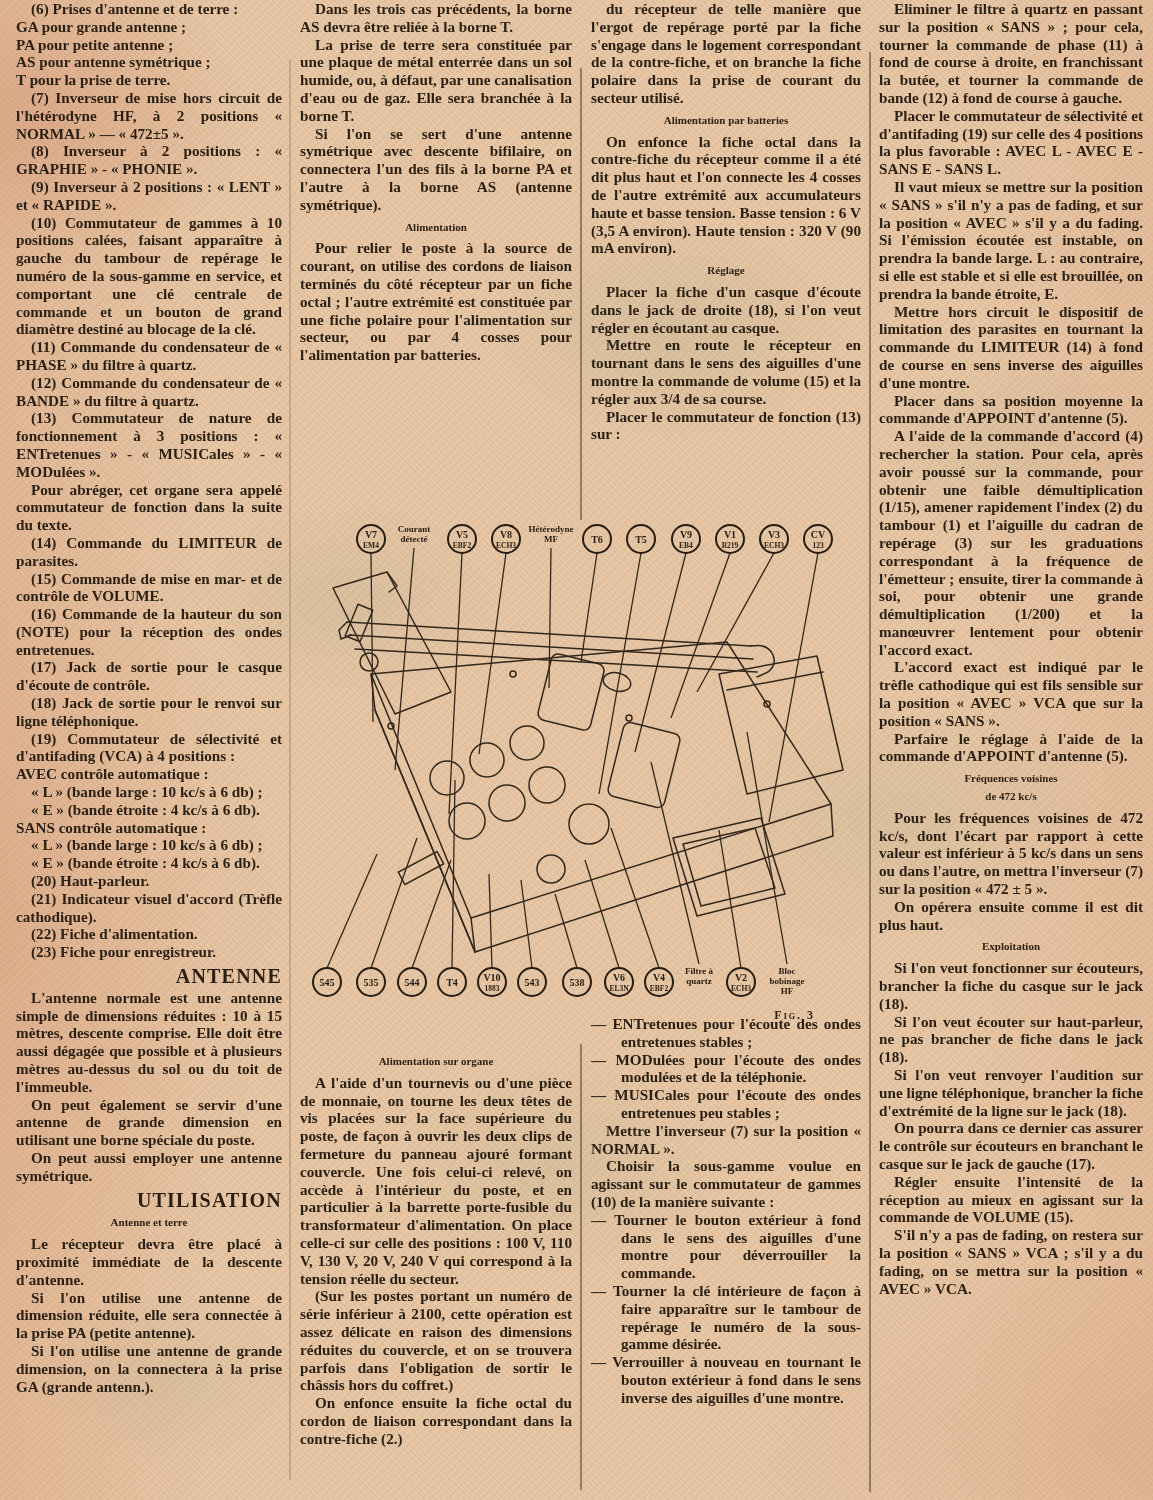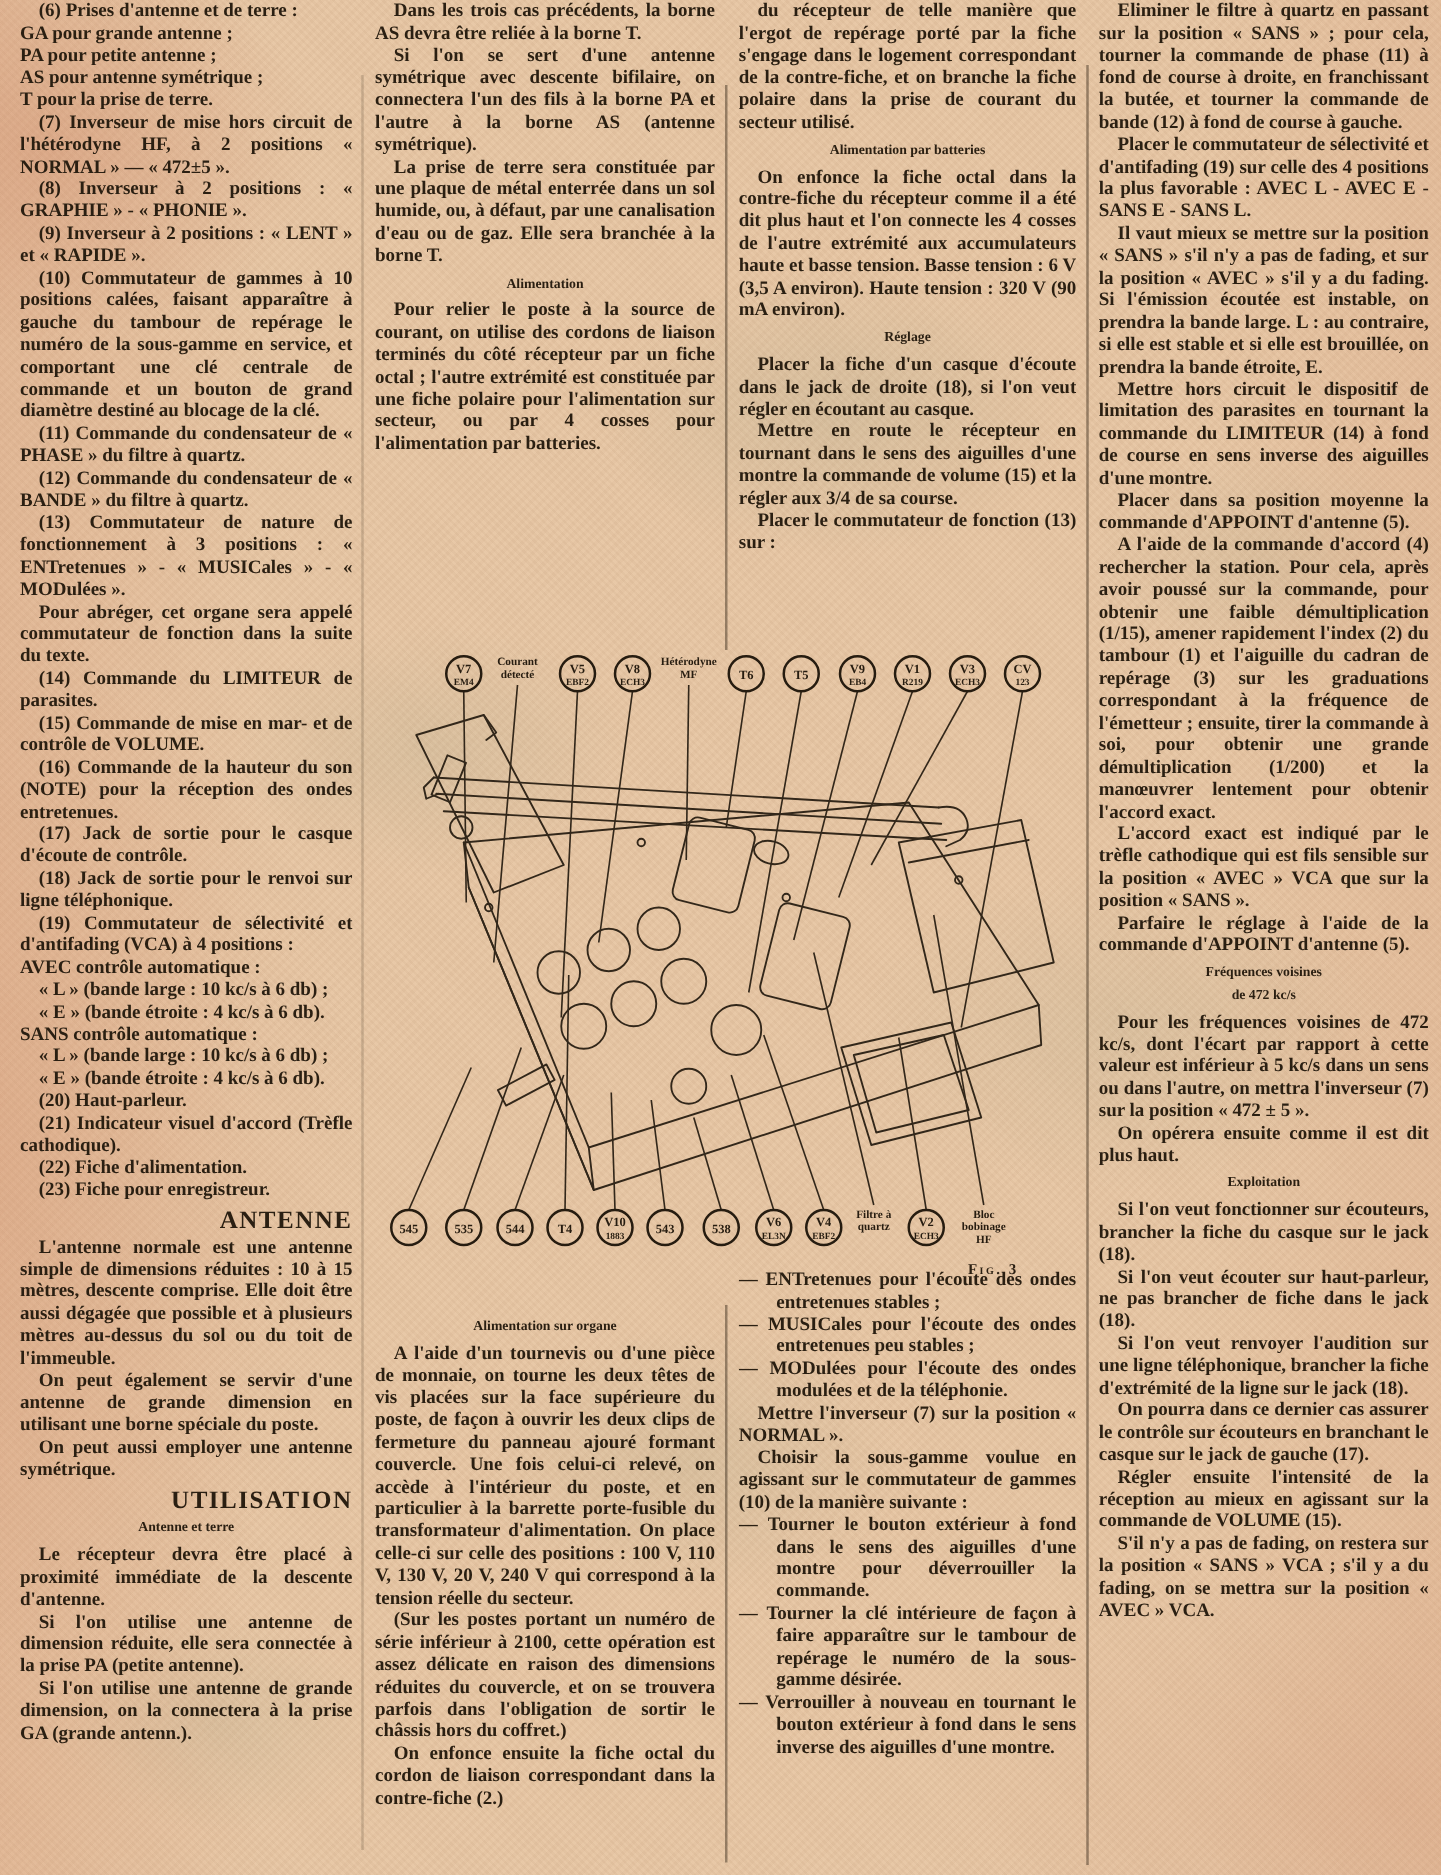--- a/index.html
+++ b/index.html
@@ -90,22 +90,22 @@
       <p class="para">On peut également se servir d'une antenne de grande dimension en utilisant une borne spéciale du poste.</p>
       <p class="para">On peut aussi employer une antenne symétrique.</p>
       <p class="heading-lg">UTILISATION</p>
       <p class="heading">Antenne et terre</p>
       <p class="para">Le récepteur devra être placé à proximité immédiate de la descente d'antenne.</p>
       <p class="para">Si l'on utilise une antenne de dimension réduite, elle sera connectée à la prise PA (petite antenne).</p>
       <p class="para">Si l'on utilise une antenne de grande dimension, on la connectera à la prise GA (grande antenn.).</p>
     </div>
   <div class="col" id="col2t">
       <p class="para">Dans les trois cas précédents, la borne AS devra être reliée à la borne T.</p>
+      <p class="para">La prise de terre sera constituée par une plaque de métal enterrée dans un sol humide, ou, à défaut, par une canalisation d'eau ou de gaz. Elle sera branchée à la borne T.</p>
       <p class="para">Si l'on se sert d'une antenne symétrique avec descente bifilaire, on connectera l'un des fils à la borne PA et l'autre à la borne AS (antenne symétrique).</p>
-      <p class="para">La prise de terre sera constituée par une plaque de métal enterrée dans un sol humide, ou, à défaut, par une canalisation d'eau ou de gaz. Elle sera branchée à la borne T.</p>
       <p class="heading">Alimentation</p>
       <p class="para">Pour relier le poste à la source de courant, on utilise des cordons de liaison terminés du côté récepteur par un fiche octal ; l'autre extrémité est constituée par une fiche polaire pour l'alimentation sur secteur, ou par 4 cosses pour l'alimentation par batteries.</p>
     </div>
   <div class="col" id="col3t">
       <p class="para">du récepteur de telle manière que l'ergot de repérage porté par la fiche s'engage dans le logement correspondant de la contre-fiche, et on branche la fiche polaire dans la prise de courant du secteur utilisé.</p>
       <p class="heading">Alimentation par batteries</p>
       <p class="para">On enfonce la fiche octal dans la contre-fiche du récepteur comme il a été dit plus haut et l'on connecte les 4 cosses de l'autre extrémité aux accumulateurs haute et basse tension. Basse tension : 6 V (3,5 A environ). Haute tension : 320 V (90 mA environ).</p>
       <p class="heading">Réglage</p>
       <p class="para">Placer la fiche d'un casque d'écoute dans le jack de droite (18), si l'on veut régler en écoutant au casque.</p>
       <p class="para">Mettre en route le récepteur en tournant dans le sens des aiguilles d'une montre la commande de volume (15) et la régler aux 3/4 de sa course.</p>
@@ -133,22 +133,22 @@
       <p class="para">S'il n'y a pas de fading, on restera sur la position « SANS » VCA ; s'il y a du fading, on se mettra sur la position « AVEC » VCA.</p>
     </div>
   <div class="col" id="col2b">
       <p class="heading">Alimentation sur organe</p>
       <p class="para">A l'aide d'un tournevis ou d'une pièce de monnaie, on tourne les deux têtes de vis placées sur la face supérieure du poste, de façon à ouvrir les deux clips de fermeture du panneau ajouré formant couvercle. Une fois celui-ci relevé, on accède à l'intérieur du poste, et en particulier à la barrette porte-fusible du transformateur d'alimentation. On place celle-ci sur celle des positions : 100 V, 110 V, 130 V, 20 V, 240 V qui correspond à la tension réelle du secteur.</p>
       <p class="para">(Sur les postes portant un numéro de série inférieur à 2100, cette opération est assez délicate en raison des dimensions réduites du couvercle, et on se trouvera parfois dans l'obligation de sortir le châssis hors du coffret.)</p>
       <p class="para">On enfonce ensuite la fiche octal du cordon de liaison correspondant dans la contre-fiche (2.)</p>
     </div>
   <div class="col" id="col3b">
       <p class="dash-item">— ENTretenues pour l'écoute des ondes entretenues stables ;</p>
+      <p class="dash-item">— MODulées pour l'écoute des ondes modulées et de la téléphonie.</p>
       <p class="dash-item">— MUSICales pour l'écoute des ondes entretenues peu stables ;</p>
-      <p class="dash-item">— MODulées pour l'écoute des ondes modulées et de la téléphonie.</p>
       <p class="para">Mettre l'inverseur (7) sur la position « NORMAL ».</p>
       <p class="para">Choisir la sous-gamme voulue en agissant sur le commutateur de gammes (10) de la manière suivante :</p>
       <p class="dash-item">— Tourner le bouton extérieur à fond dans le sens des aiguilles d'une montre pour déverrouiller la commande.</p>
       <p class="dash-item">— Tourner la clé intérieure de façon à faire apparaître sur le tambour de repérage le numéro de la sous-gamme désirée.</p>
       <p class="dash-item">— Verrouiller à nouveau en tournant le bouton extérieur à fond dans le sens inverse des aiguilles d'une montre.</p>
     </div>
 
   <div id="figure">
     <svg width="566" height="520" viewBox="0 0 566 520">
       <g id="chassis" stroke="#32271a" stroke-width="1.5" fill="none" stroke-linejoin="round" stroke-linecap="round">

